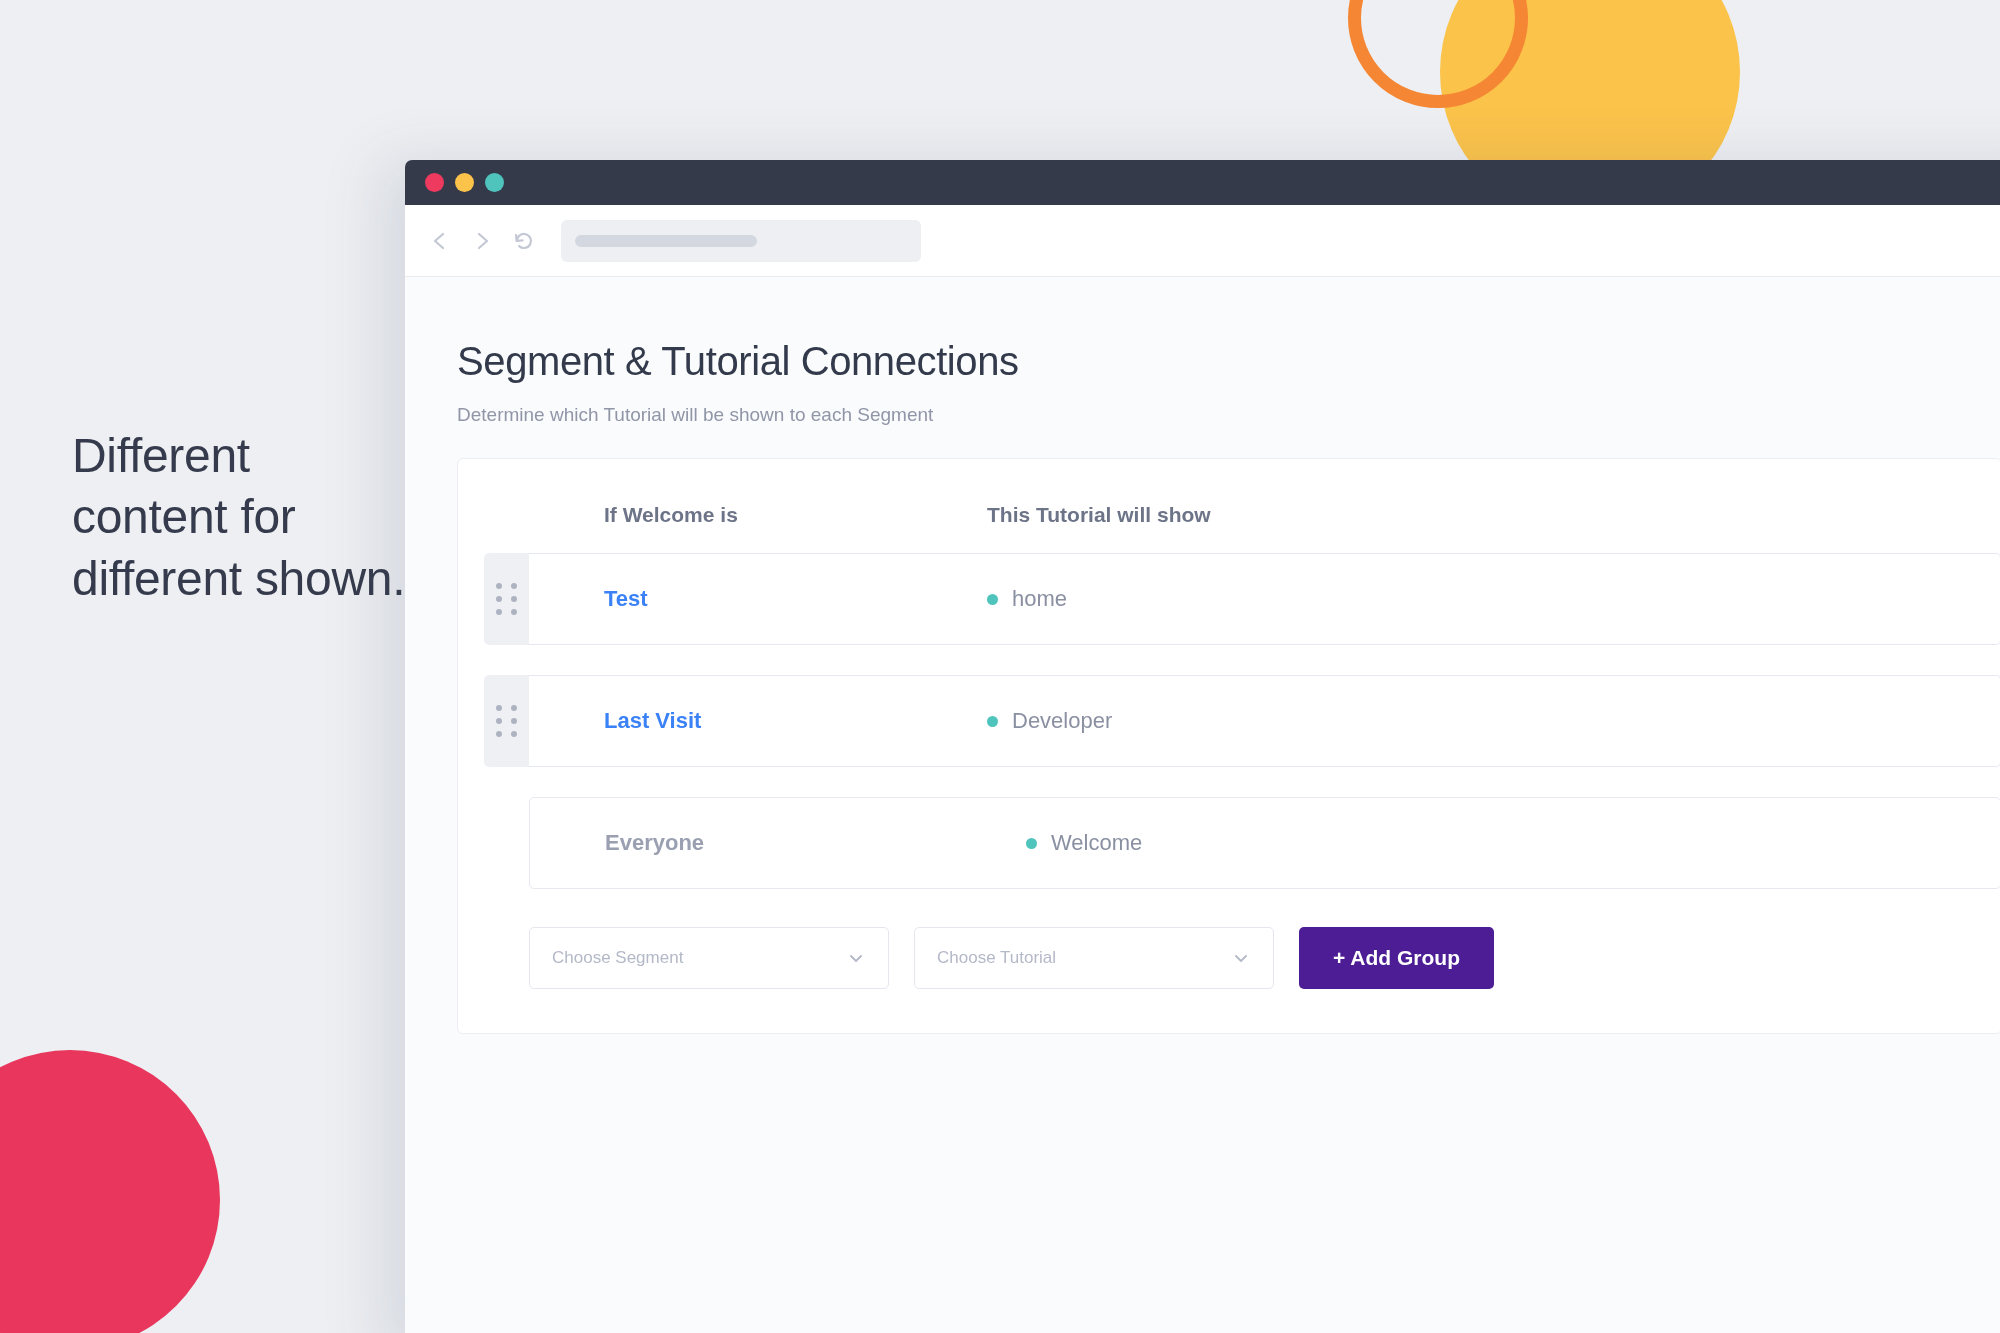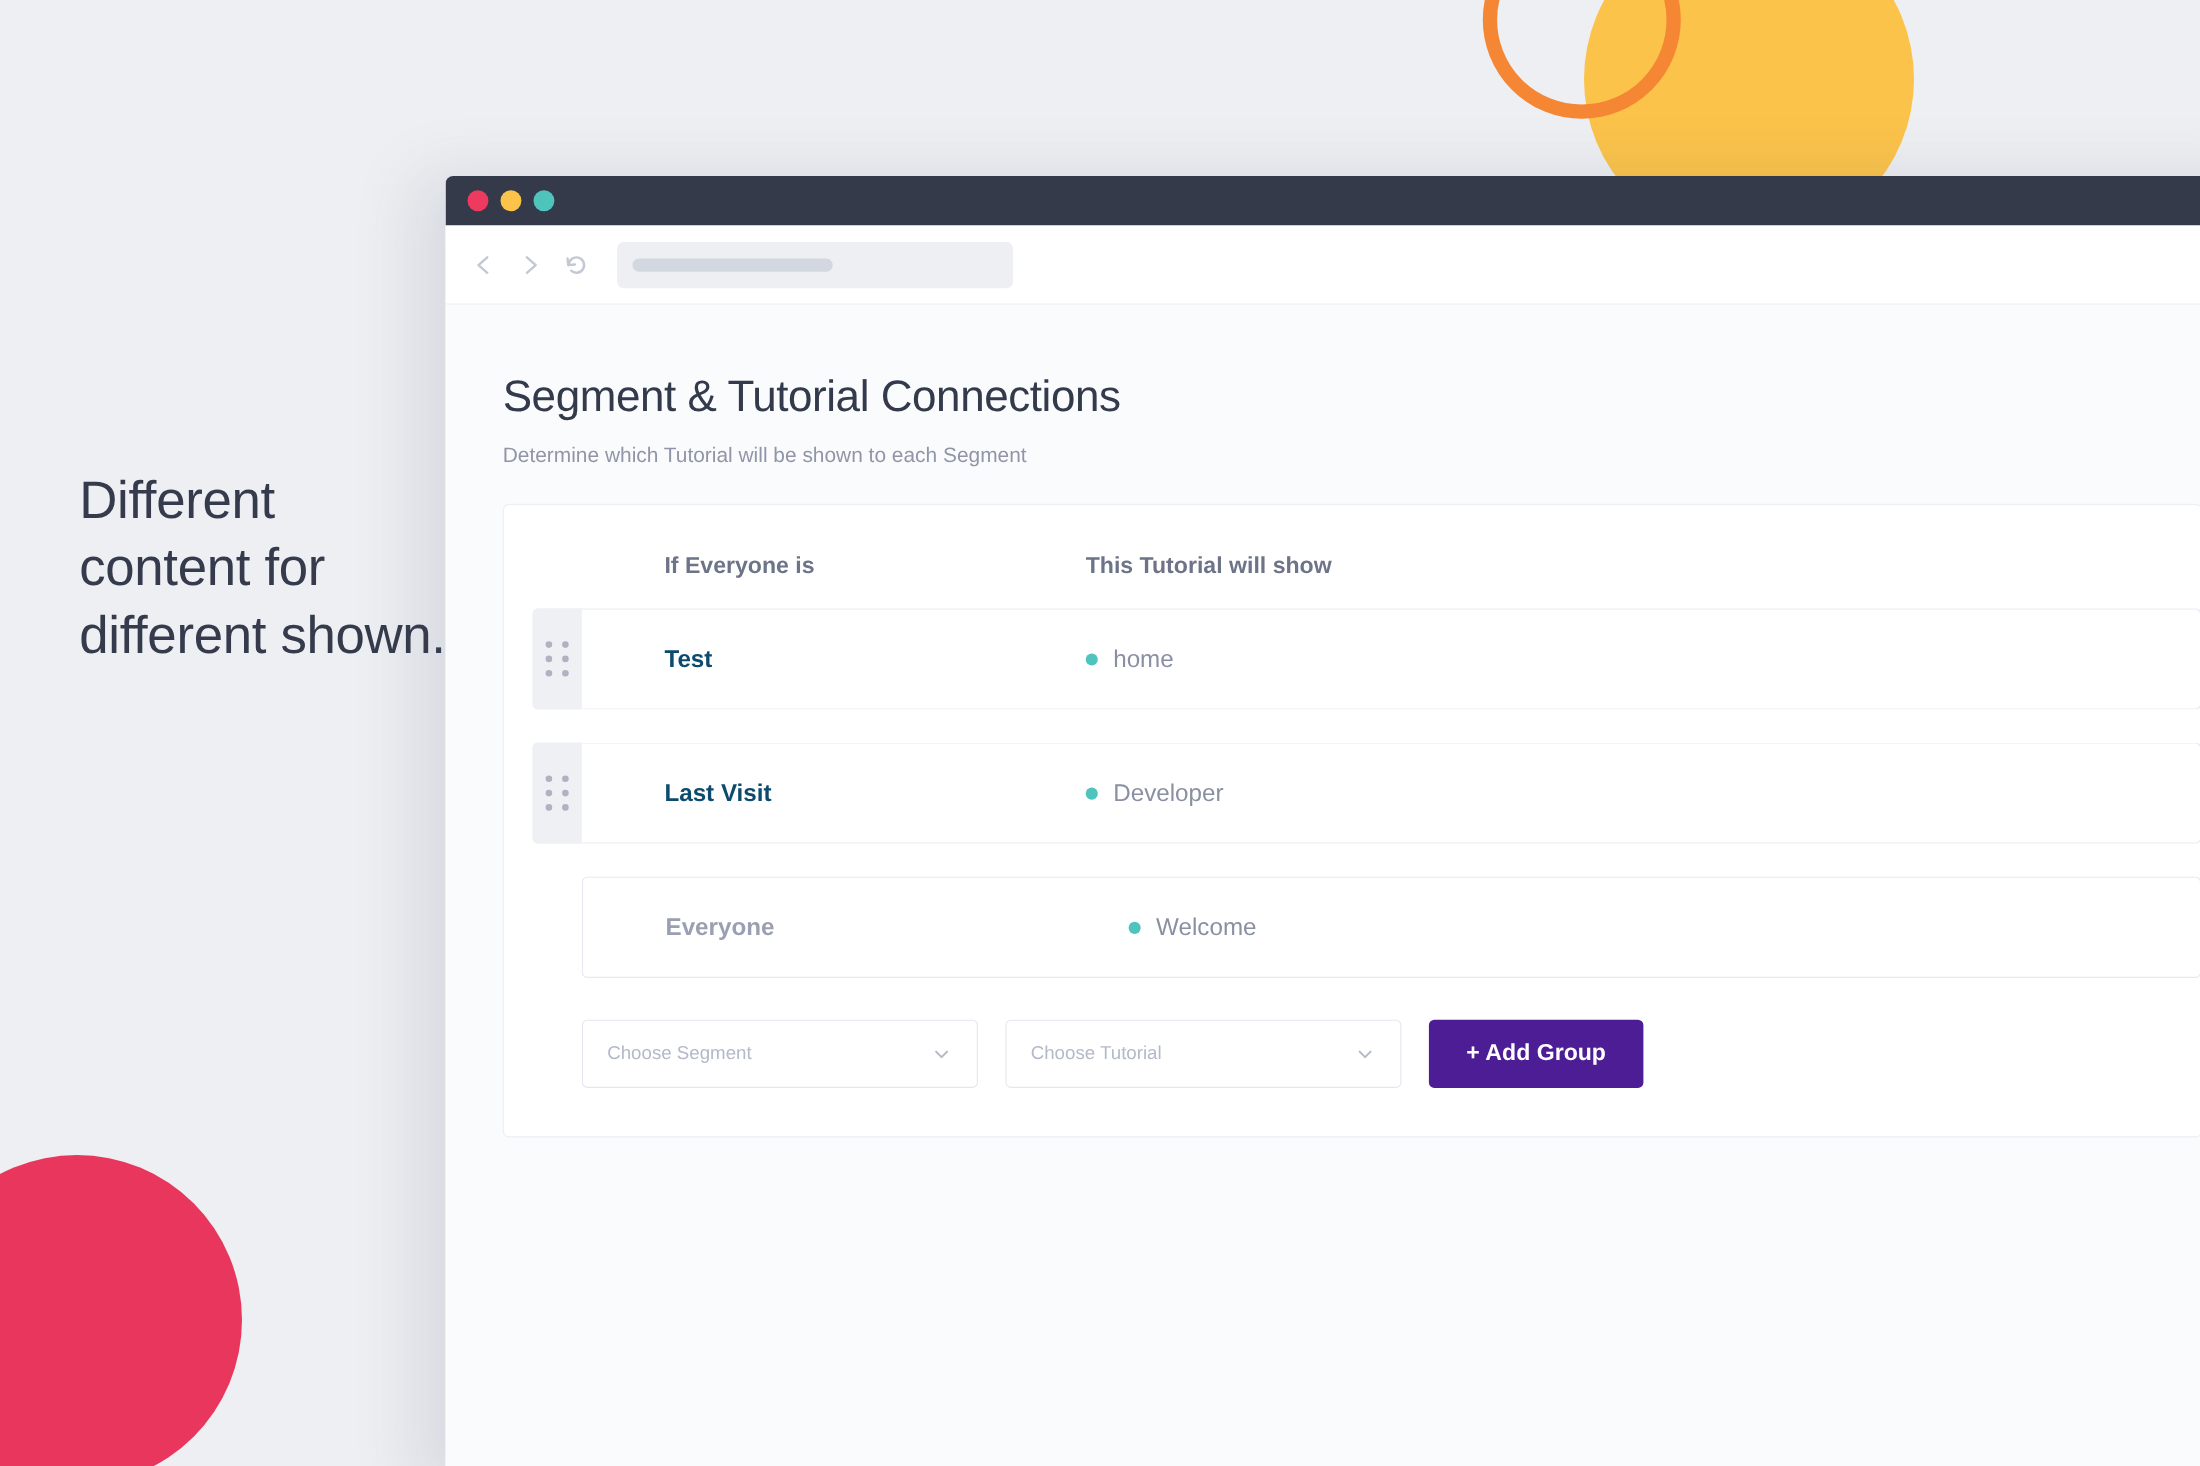--- a/index.html
+++ b/index.html
@@ -132,21 +132,21 @@
     border:1px solid #e6e9f0; border-left:none;
     border-radius:0 5px 5px 0;
     display:flex; align-items:center;
     padding-left:75px;
   }
   .row.no-handle{ margin-left:71px; }
   .row.no-handle .row-body{
     border-left:1px solid #e6e9f0; border-radius:5px;gap:38px;
   }
   .cell-seg{
-    width:383px; font-size:22px; color:#0c4a6e; font-weight:600;
+    width:383px; font-size:22px; color:#3b82f6; font-weight:600;
   }
   .cell-seg.muted{ color:#9aa0b1; }
   .cell-tut{
     width:420px; font-size:22px; color:#8a90a2; font-weight:400;
     display:flex; align-items:center; gap:14px;
   }
   .tut-dot{
     width:11px; height:11px; border-radius:50%; background:#4fc4bd; flex:none;
   }
 
@@ -213,21 +213,21 @@
     </div>
   </div>
 
   <div class="page">
     <div class="page-title">Segment &amp; Tutorial Connections</div>
     <div class="page-sub">Determine which Tutorial will be shown to each Segment</div>
 
     <div class="card">
 
       <div class="col-head">
-        <div class="ch seg">If Everyone is</div>
+        <div class="ch seg">If Welcome is</div>
         <div class="ch tut">This Tutorial will show</div>
       </div>
 
       <div class="rows">
 
         <div class="row">
           <div class="handle">
             <div class="handle-dots">
                 <i></i>
                 <i></i>

